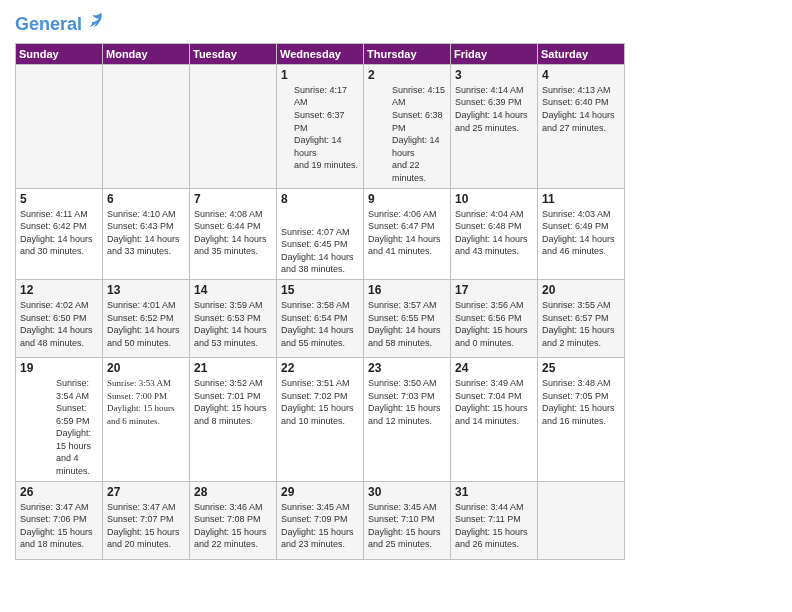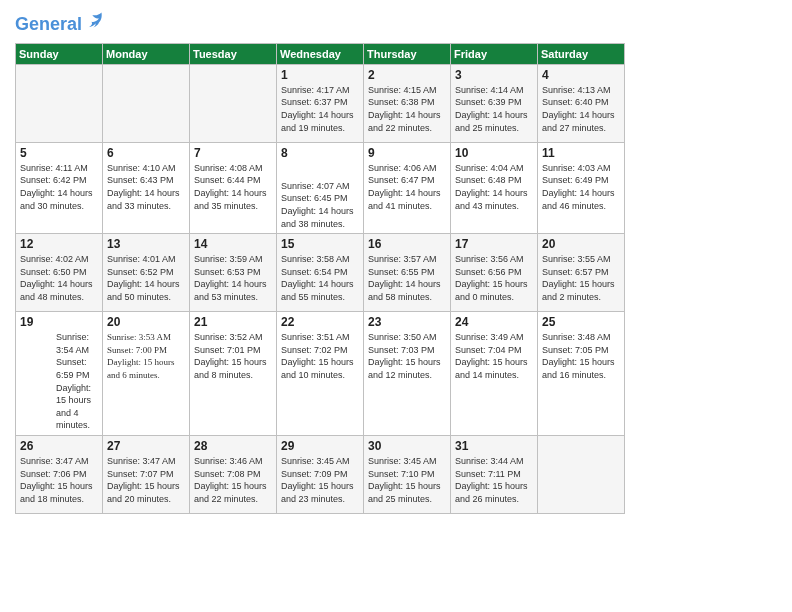--- a/index.html
+++ b/index.html
@@ -50,21 +50,21 @@
     .location {
       font-size: 14px;
       color: #333;
     }
     table {
       width: 100%;
       border-collapse: collapse;
       table-layout: fixed;
     }
     thead tr th {
-      background-color: #15803d;
+      background-color: #701a75;
       color: #fff;
       font-size: 11px;
       font-weight: bold;
       padding: 4px 3px;
       text-align: left;
       border: 1px solid #c0c0c0;
     }
     tbody tr td {
       border: 1px solid #c0c0c0;
       vertical-align: top;
@@ -126,28 +126,28 @@
           <th>Saturday</th>
         </tr>
     </thead>
     <tbody id="calendar-body">
     <tr>
           <td class="empty"></td>
           <td class="empty"></td>
           <td class="empty"></td>
           <td>
             <span class="day-num">1</span>
-            <div class="cell-content" style="white-space: pre-line;">Sunrise: 4:17 AM
+            <div class="cell-content" style="white-space: pre-line; margin-left: 13px;">Sunrise: 4:17 AM
 Sunset: 6:37 PM
 Daylight: 14 hours
 and 19 minutes.</div>
           </td>
           <td>
             <span class="day-num">2</span>
-            <div class="cell-content" style="white-space: pre-line;">Sunrise: 4:15 AM
+            <div class="cell-content" style="white-space: pre-line; margin-left: 24px;">Sunrise: 4:15 AM
 Sunset: 6:38 PM
 Daylight: 14 hours
 and 22 minutes.</div>
           </td>
           <td>
             <span class="day-num">3</span>
             <div class="cell-content" style="white-space: pre-line;">Sunrise: 4:14 AM
 Sunset: 6:39 PM
 Daylight: 14 hours
 and 25 minutes.</div>

